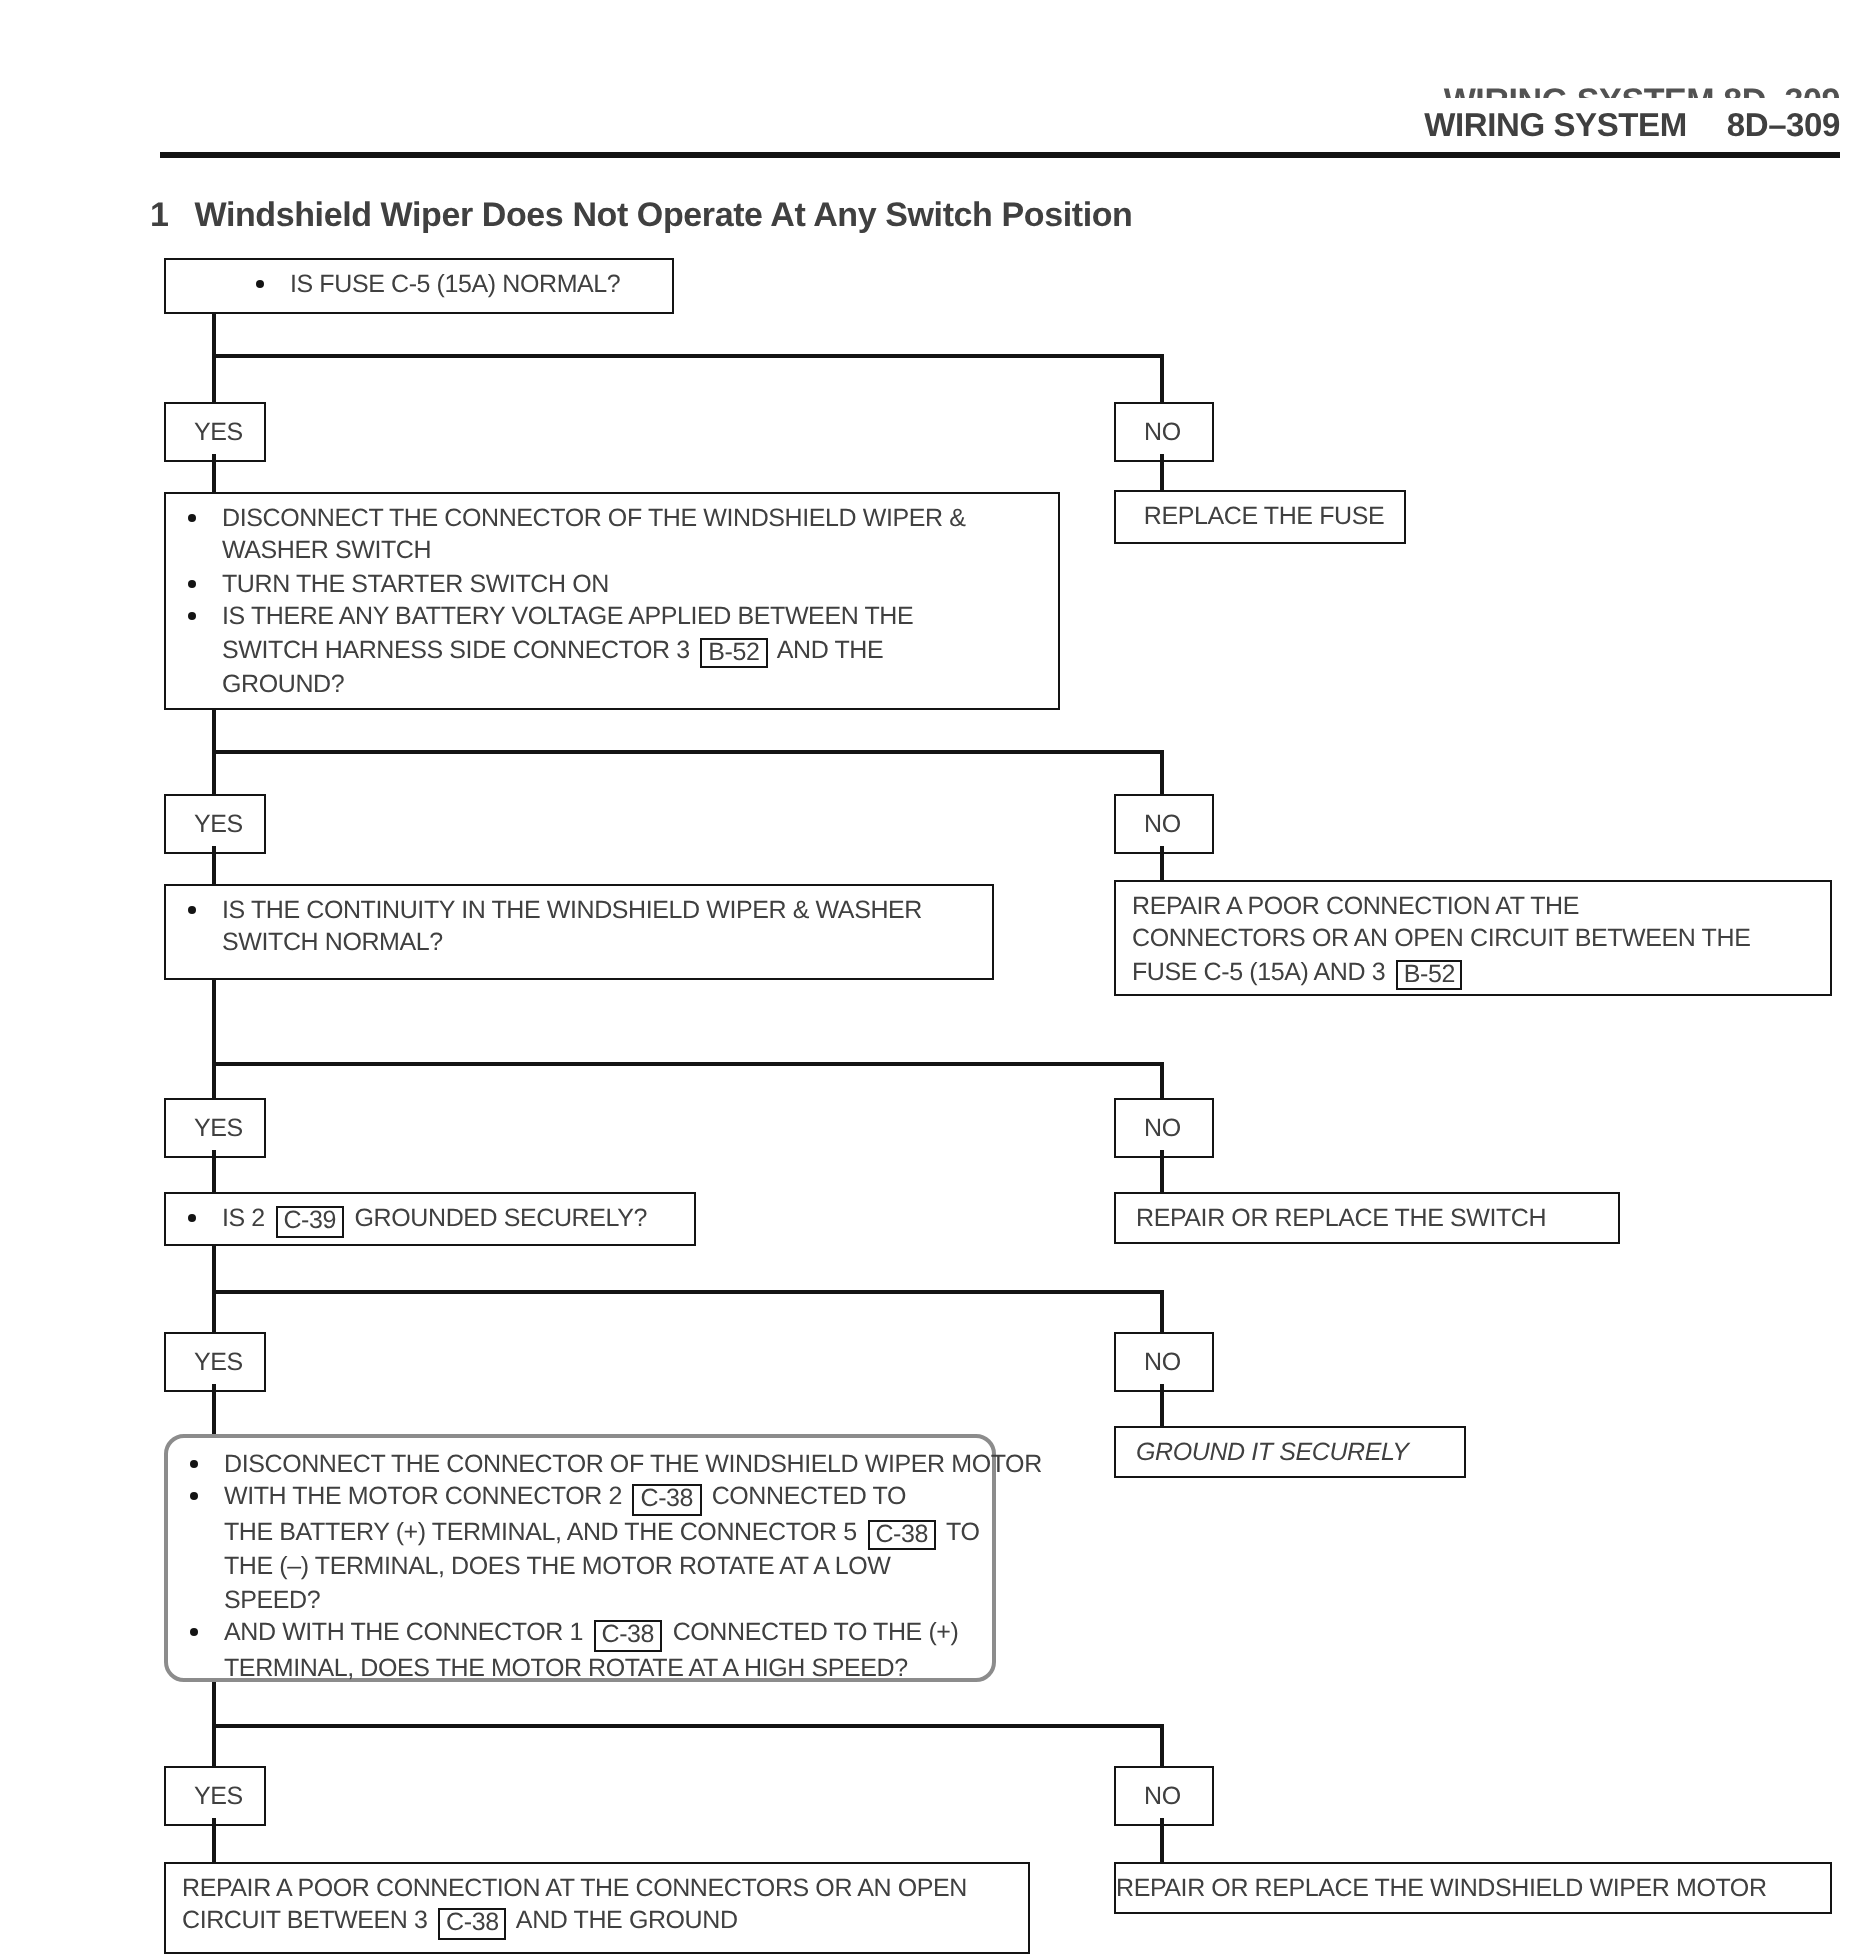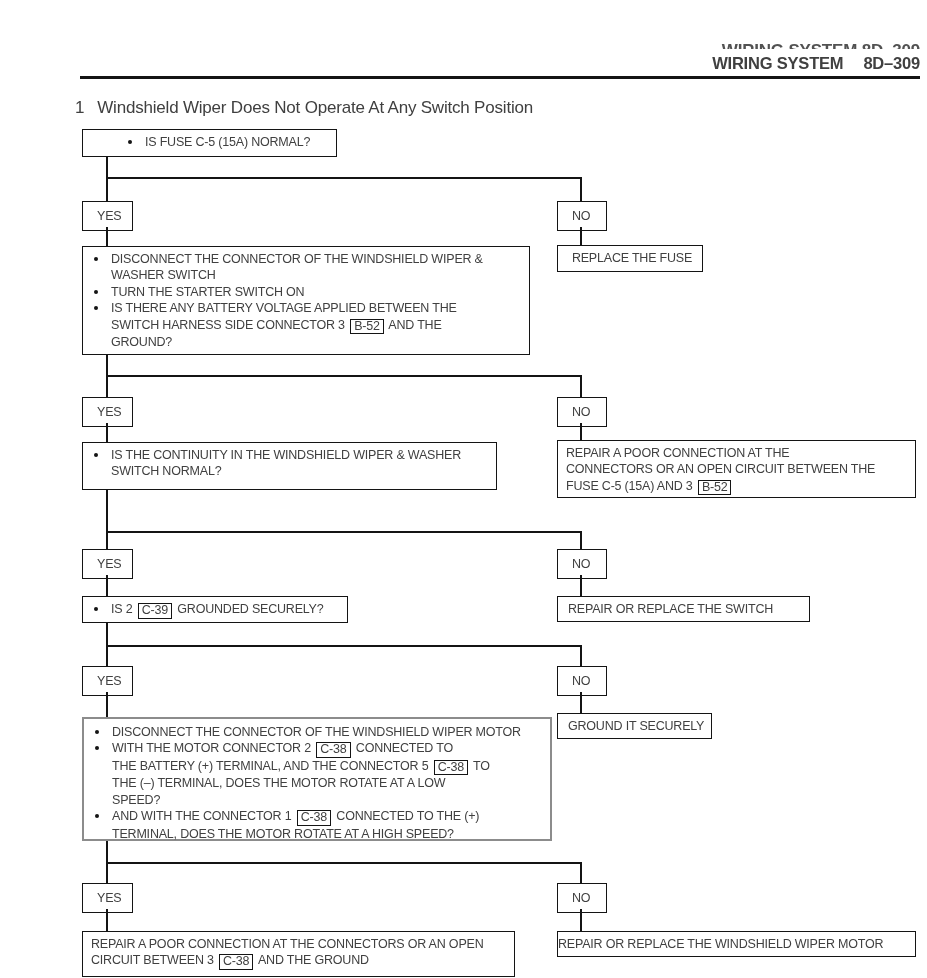--- a/index.html
+++ b/index.html
@@ -14,21 +14,21 @@
     letter-spacing:-0.2px;white-space:nowrap;
   }
   .hdr .code{margin-left:20px;}
   .hdr-rule{position:absolute;left:80px;top:76px;width:840px;height:3px;background:#141414;}
   .artifact{
     position:absolute;top:42px;right:7px;height:7px;width:240px;overflow:hidden;
     text-align:right;opacity:.9;
   }
   .artifact .frag{font-size:17px;font-weight:700;letter-spacing:-0.2px;white-space:nowrap;line-height:20px;display:inline-block;margin-top:-1px;}
   
-  .title{position:absolute;left:75px;top:98px;font-size:17px;font-weight:400;letter-spacing:-0.2px;white-space:nowrap;}
+  .title{position:absolute;left:75px;top:98px;font-size:17px;font-weight:700;letter-spacing:-0.2px;white-space:nowrap;}
   .title .num{margin-right:13px;}
   
   .box{
     position:absolute;box-sizing:border-box;border:1.5px solid #141414;background:#fff;
     font-size:12.5px;letter-spacing:-0.2px;line-height:16.4px;
     padding:4px 8px 3px 8px;
   }
   .box.gray{border:2px solid #8c8c8c;}
   .tag{display:flex;align-items:center;padding:14px;}
   .qtext{position:relative;margin-left:20px;}
@@ -159,33 +159,33 @@
   <div class="box tag" style="left:82px;top:666px;width:51px;height:26px;">
       <span>YES</span>
     </div>
   <div class="box tag" style="left:557px;top:666px;width:50px;height:26px;">
       <span>NO</span>
     </div>
 
   <div class="vl" style="left:106px;top:692px;height:25px;"></div>
   <div class="vl" style="left:580px;top:692px;height:21px;"></div>
 
-  <div class="box gray" style="left:82px;top:717px;width:470px;height:124px;padding-top:5px;">
+  <div class="box gray" style="left:82px;top:717px;width:416px;height:124px;padding-top:5px;border-radius:10px;">
     <div class="qtext">
       <div class="line b1"><span>DISCONNECT THE CONNECTOR OF THE WINDSHIELD WIPER MOTOR</span></div>
       <div class="line b1"><span>WITH THE MOTOR CONNECTOR 2 </span><span class="cref">C-38</span><span> CONNECTED TO</span></div>
       <div class="line"><span>THE BATTERY (+) TERMINAL, AND THE CONNECTOR 5 </span><span class="cref">C-38</span><span> TO</span></div>
       <div class="line"><span>THE (–) TERMINAL, DOES THE MOTOR ROTATE AT A LOW</span></div>
       <div class="line"><span>SPEED?</span></div>
       <div class="line b1"><span>AND WITH THE CONNECTOR 1 </span><span class="cref">C-38</span><span> CONNECTED TO THE (+)</span></div>
       <div class="line"><span>TERMINAL, DOES THE MOTOR ROTATE AT A HIGH SPEED?</span></div>
     </div>
   </div>
 
-  <div class="box" style="left:557px;top:713px;width:155px;height:26px;padding-left:10px;">
+  <div class="box" style="left:557px;top:713px;width:176px;height:26px;padding-left:10px;font-style:italic;">
     <div class="line"><span>GROUND IT SECURELY</span></div>
   </div>
 
   <div class="vl" style="left:106px;top:841px;height:21px;"></div>
   <div class="hl" style="left:106px;top:862px;width:476px;"></div>
   <div class="vl" style="left:106px;top:864px;height:19px;"></div>
   <div class="vl" style="left:580px;top:864px;height:19px;"></div>
 
   <div class="box tag" style="left:82px;top:883px;width:51px;height:26px;">
       <span>YES</span>

